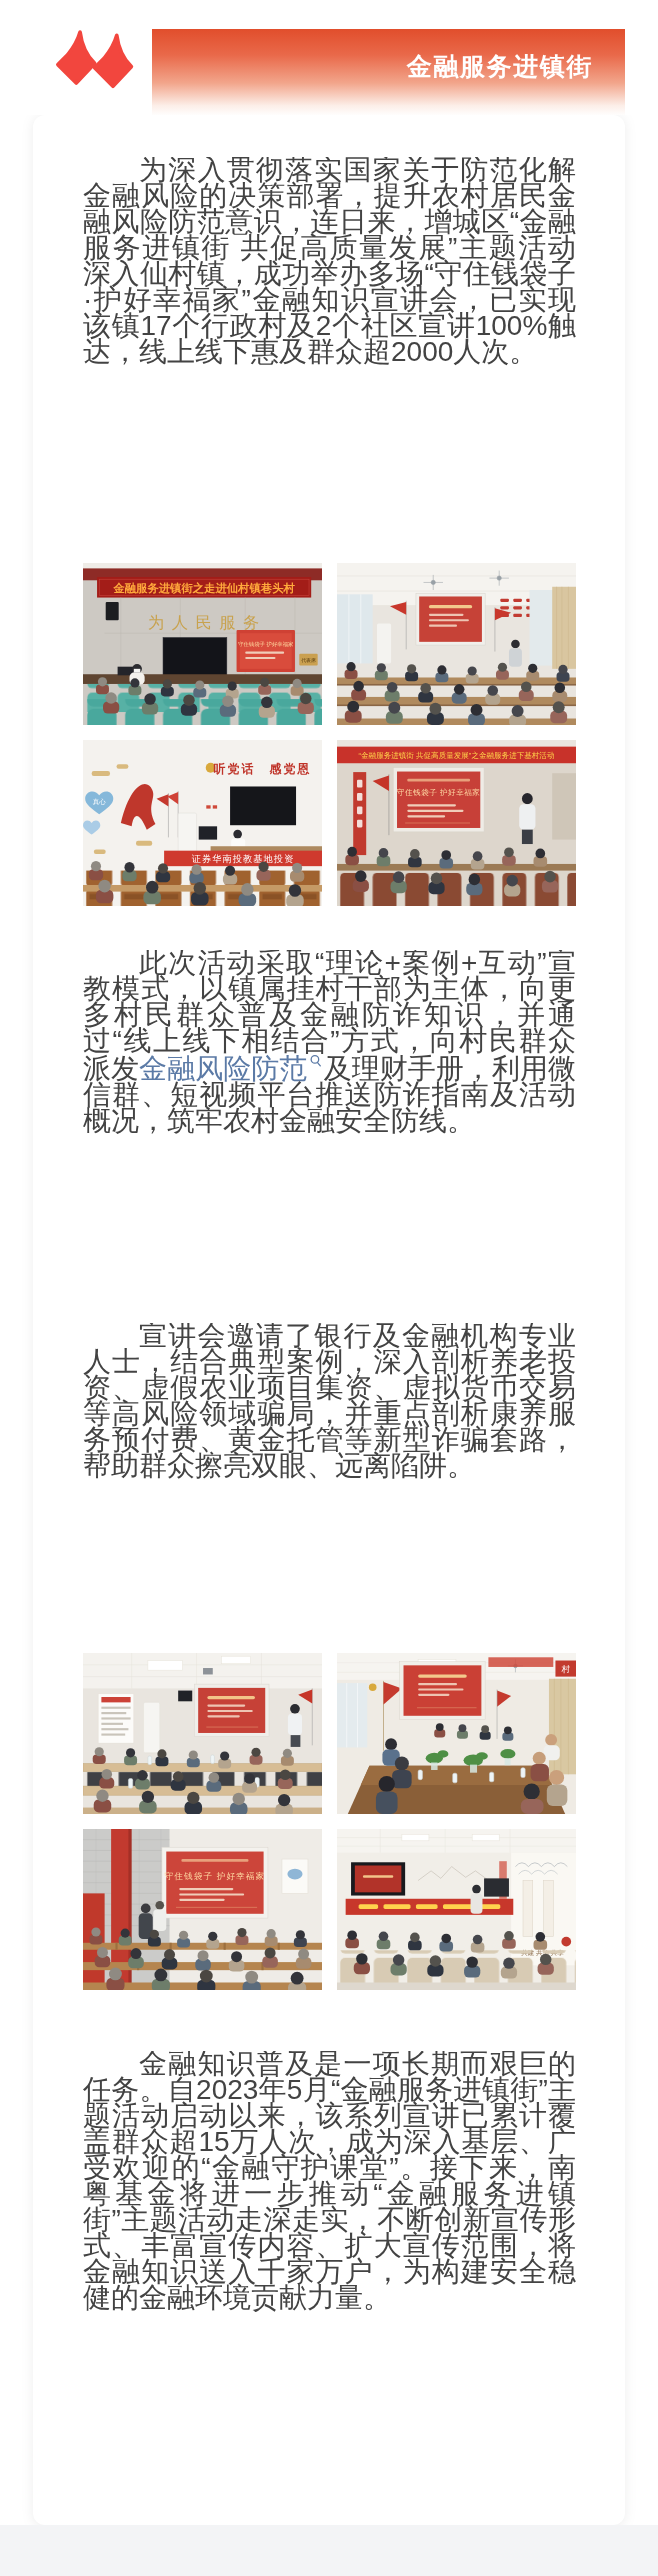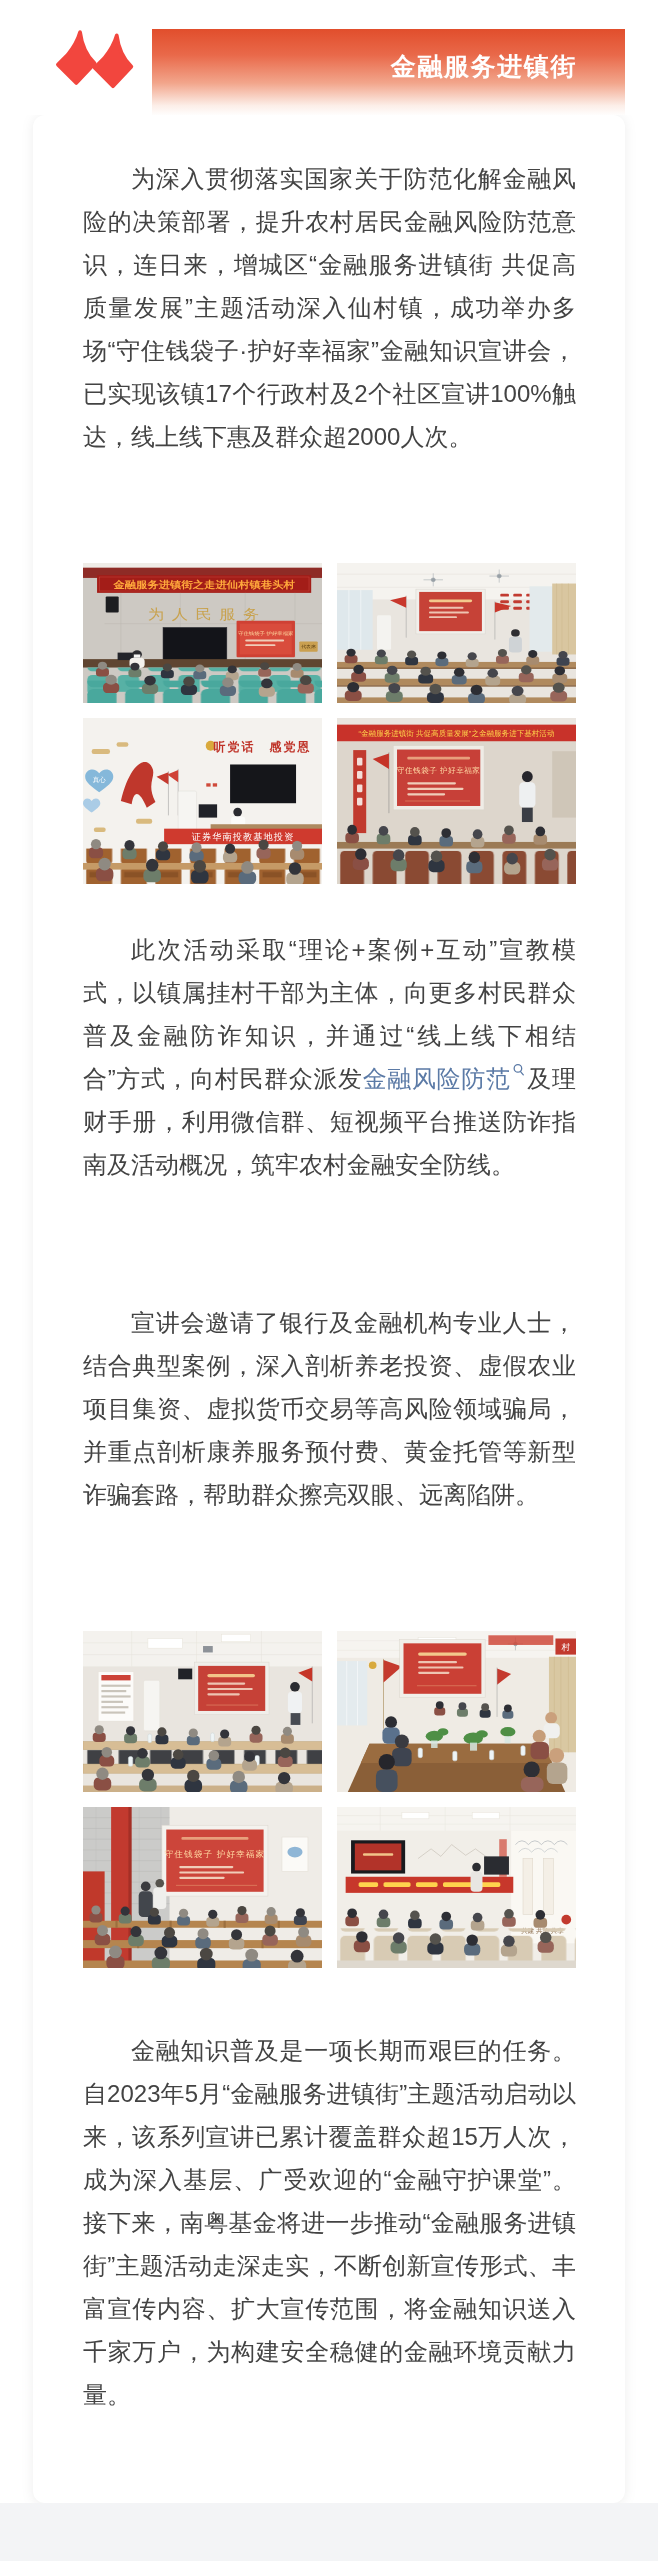--- a/index.html
+++ b/index.html
@@ -9,40 +9,40 @@
     font-family:"Liberation Sans","DejaVu Sans",sans-serif;
     -webkit-font-smoothing:antialiased;
   }
   .header{position:relative;height:115px;background:#fff;overflow:hidden;}
   .logo{position:absolute;left:50px;top:30px;width:86px;height:68px;}
   .banner{
     position:absolute;left:152px;top:29px;width:473px;height:87px;
     background:linear-gradient(180deg,#e14e2c 0%,#e9694a 30%,#f2a habit 0%);
     background:linear-gradient(180deg,#e14e2c 0%,#e9694a 30%,#f2a58b 62%,#fceee8 88%,rgba(255,255,255,0) 100%);
     display:flex;align-items:center;justify-content:flex-end;
-    padding-right:48px;box-sizing:border-box;
+    padding-right:32px;box-sizing:border-box;
   }
   .banner h1{margin:0;transform:translateY(-6.5px);color:#ffffff;font-size:25px;font-weight:bold;letter-spacing:1.6px;white-space:nowrap;}
   .card{
     width:592px;margin:0 auto;background:#fff;border-radius:12px;
     box-shadow:0 1.6px 12px rgba(130,130,130,.14);
     box-sizing:border-box;padding:42px 49px 41px 50px;
   }
   .para{
-    margin:0;font-size:24px;line-height:43px;color:#434343;
+    margin:0;font-size:28px;line-height:26px;color:#434343;
     text-align:justify;text-indent:2em;overflow:hidden;letter-spacing:0;
   }
   .h8{height:346px}.h6{height:260px}.h7{height:303px}.h10{height:433px}
   #p2{margin-top:70px}
   #p3{margin-top:44px}
   #p4{margin-top:61px}
   .photo-grid{display:grid;grid-template-columns:1fr 1fr;column-gap:15px;row-gap:15px;}
   #grid1{margin-top:60px}
   #grid2{margin-top:70px}
-  .photo-grid figure{margin:0;overflow:hidden;height:140px;background:#ddd;}
+  .photo-grid figure{margin:0;overflow:hidden;height:162px;background:#ddd;}
   #grid1 figure:nth-child(n+3){height:166px}
   #grid2 figure{height:161px}
   .photo-grid svg{display:block;width:100%;height:100%;font-family:inherit;}
   .inline-link{color:#5b7aa6;text-decoration:none;}
   .search-sup{vertical-align:9.7px;margin:0 1.1px;}
   .strip{height:58px;background:#f3f4f6;}
 </style>
 </head>
 <body>
 

